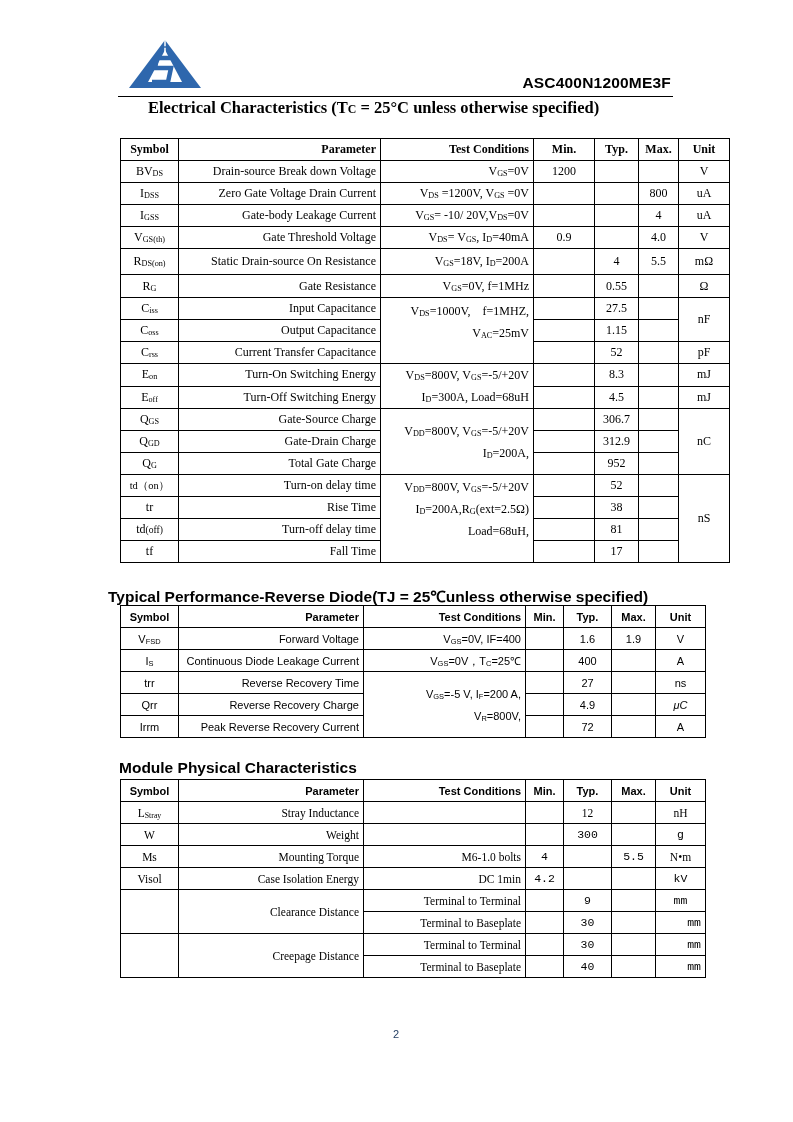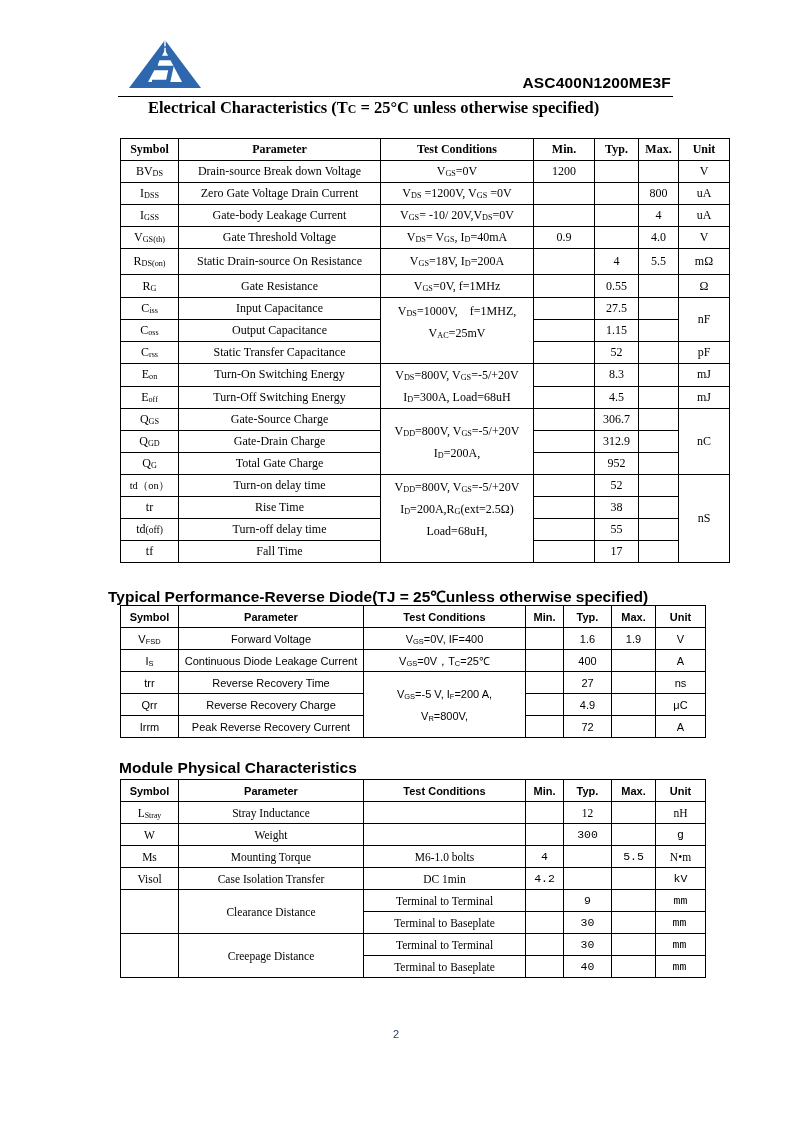--- a/index.html
+++ b/index.html
@@ -11,21 +11,21 @@
   #header-rule { position: absolute; left: 118px; top: 96px; width: 555px; height: 0; border-top: 1.3px solid #000; }
   .section-title { position: absolute; font-weight: bold; white-space: nowrap; }
   #t1-title { left: 120px; top: 98px; font-family: "Liberation Serif", serif; font-size: 16.5px; margin-left: 28px; }
   #t2-title { left: 108px; top: 585px; font-family: "Liberation Sans", sans-serif; font-size: 15.5px; }
   #t3-title { left: 119px; top: 759px; font-family: "Liberation Sans", sans-serif; font-size: 15.5px; }
 
   table { position: absolute; border-collapse: collapse; table-layout: fixed; }
   td, th { border: 1px solid #000; padding: 0 4px; height: 20px; font-weight: normal; overflow: hidden; white-space: nowrap; }
   th { font-weight: bold; }
   .c { text-align: center; }
-  .l { text-align: center; }
+  .l { text-align: right; }
   sub { font-size: 0.68em; vertical-align: -1px; line-height: 0; }
 
   #table-electrical { left: 120px; top: 138px; width: 609px; font-family: "Liberation Serif", serif; font-size: 12px; }
   #table-electrical td, #table-electrical th { height: 21px; }
   #table-diode { left: 120px; top: 605px; width: 585px; font-family: "Liberation Sans", sans-serif; font-size: 11px; }
   #table-diode td, #table-diode th { height: 21px; }
   #table-physical { left: 120px; top: 779px; width: 585px; font-size: 11.5px; }
   #table-physical td, #table-physical th { height: 21px; }
   #table-physical th { font-family: "Liberation Sans", sans-serif; font-size: 11px; }
 
@@ -135,21 +135,21 @@
     </tr>
     <tr>
       <td class="c"><span>C</span><sub>oss</sub></td>
       <td class="l">Output Capacitance</td>
       <td class="c"></td>
       <td class="c">1.15</td>
       <td class="c"></td>
     </tr>
     <tr>
       <td class="c"><span>C</span><sub>rss</sub></td>
-      <td class="l">Static Transfer Capacitance</td>
+      <td class="l">Current Transfer Capacitance</td>
       <td class="c"></td>
       <td class="c">52</td>
       <td class="c"></td>
       <td class="c">pF</td>
     </tr>
 
     <tr>
       <td class="c"><span>E</span><sub>on</sub></td>
       <td class="l">Turn-On Switching Energy</td>
       <td class="l" rowspan="2" style="line-height:22px">V<sub>DS</sub>=800V, V<sub>GS</sub>=-5/+20V<br>I<sub>D</sub>=300A, Load=68uH</td>
@@ -204,21 +204,21 @@
       <td class="c"><span>tr</span></td>
       <td class="l">Rise Time</td>
       <td class="c"></td>
       <td class="c">38</td>
       <td class="c"></td>
     </tr>
     <tr>
       <td class="c"><span>td</span><span style="font-size:0.8em">(off)</span></td>
       <td class="l">Turn-off delay time</td>
       <td class="c"></td>
-      <td class="c">55</td>
+      <td class="c">81</td>
       <td class="c"></td>
     </tr>
     <tr>
       <td class="c"><span>tf</span></td>
       <td class="l">Fall Time</td>
       <td class="c"></td>
       <td class="c">17</td>
       <td class="c"></td>
     </tr>
   </tbody>
@@ -274,21 +274,21 @@
       <td class="c">27</td>
       <td class="c"></td>
       <td class="c">ns</td>
     </tr>
     <tr>
       <td class="c"><span>Qrr</span></td>
       <td class="l">Reverse Recovery Charge</td>
       <td class="c"></td>
       <td class="c">4.9</td>
       <td class="c"></td>
-      <td class="c" style="">μC</td>
+      <td class="c" style="font-style:italic">μC</td>
     </tr>
     <tr>
       <td class="c"><span>Irrm</span></td>
       <td class="l">Peak Reverse Recovery Current</td>
       <td class="c"></td>
       <td class="c">72</td>
       <td class="c"></td>
       <td class="c">A</td>
     </tr>
   </tbody>
@@ -340,21 +340,21 @@
       <td class="c serif"><span>Ms</span></td>
       <td class="l serif">Mounting Torque</td>
       <td class="l serif">M6-1.0 bolts</td>
       <td class="c sans">4</td>
       <td class="c sans"></td>
       <td class="c sans">5.5</td>
       <td class="c serif">N•m</td>
     </tr>
     <tr>
       <td class="c serif"><span>Visol</span></td>
-      <td class="l serif">Case Isolation Transfer</td>
+      <td class="l serif">Case Isolation Energy</td>
       <td class="l serif">DC 1min</td>
       <td class="c sans">4.2</td>
       <td class="c sans"></td>
       <td class="c sans"></td>
       <td class="c sans">kV</td>
     </tr>
 
     <tr>
       <td class="c" rowspan="2"></td>
       <td class="l serif" rowspan="2">Clearance Distance</td>

